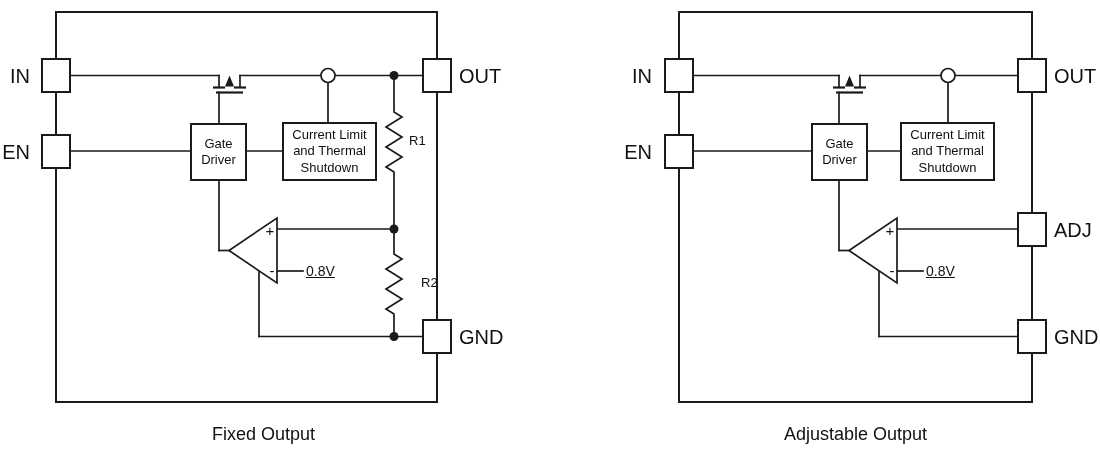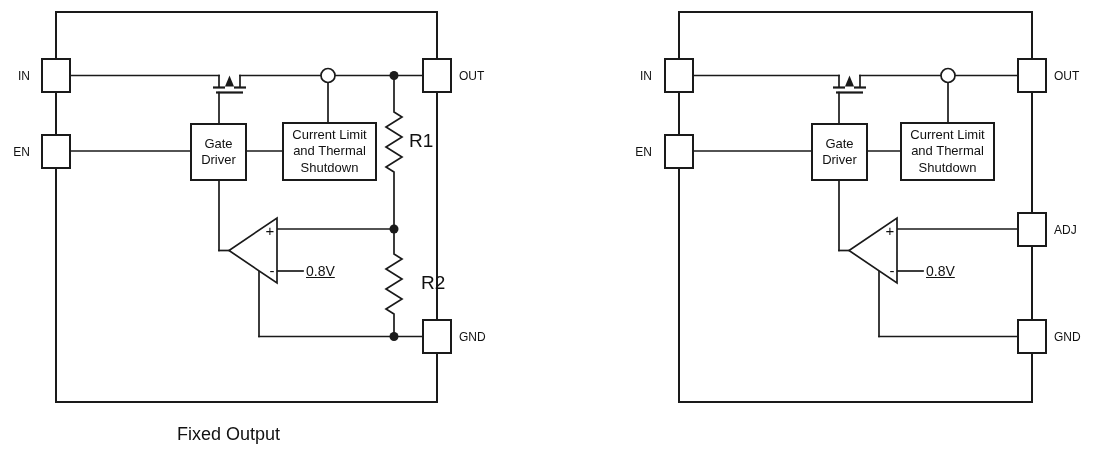--- a/index.html
+++ b/index.html
@@ -9,30 +9,30 @@
     font-family:"Liberation Sans","DejaVu Sans",sans-serif; color:var(--text);
     overflow:hidden;
   }
   #circuit { position:absolute; left:0; top:0; }
   .wire  { stroke:var(--line); stroke-width:1.7; fill:none; stroke-linecap:square; }
   .bar   { stroke:var(--line); stroke-width:2.2; fill:none; stroke-linecap:butt; }
   .chip  { fill:none; stroke:var(--line); stroke-width:2; }
   .pinbox{ fill:#ffffff; stroke:var(--line); stroke-width:2; }
   .whitefill { fill:#ffffff; stroke:var(--line); stroke-width:1.7; }
   .filled { fill:var(--line); stroke:none; }
-  .lbl { position:absolute; font-size:12px; line-height:18px; }
+  .lbl { position:absolute; font-size:20px; line-height:18px; }
   .lbl.right-align { text-align:right; }
   .block {
     position:absolute; box-sizing:border-box; background:#ffffff;
     border:2px solid var(--line); display:flex; flex-direction:column;
     align-items:center; justify-content:center; text-align:center;
     font-size:13px; line-height:16.5px;
   }
   .small-lbl { position:absolute; font-size:14px; line-height:15px;text-decoration:underline; }
-  .res-lbl { position:absolute; font-size:19px; line-height:16px; }
+  .res-lbl { position:absolute; font-size:13px; line-height:16px; }
   .sign { position:absolute; font-size:15px; line-height:15px; transform:translate(-50%,-50%); }
   .caption { position:absolute; font-size:18px; line-height:19px; text-align:center; }
 </style>
 </head>
 <body>
 
 <div id="stage">
 
   <svg id="circuit" width="1100" height="450" viewBox="0 0 1100 450">
 
@@ -128,21 +128,21 @@
     <span>and Thermal</span>
     <span>Shutdown</span>
   </div>
 
   <div class="res-lbl" style="left:409px;top:132.5px">R1</div>
   <div class="res-lbl" style="left:421px;top:274.5px">R2</div>
   <div class="small-lbl" style="left:306px;top:264px">0.8V</div>
   <div class="sign" style="left:270px;top:229.5px">+</div>
   <div class="sign" style="left:272px;top:270px">-</div>
 
-  <div class="caption" style="left:38px;top:425px;width:381px">Fixed Output</div>
+  <div class="caption" style="left:73px;top:425px;width:381px">Fixed Output</div>
 
   <div class="lbl right-align" style="left:622px;top:66.5px;width:30px">IN</div>
   <div class="lbl right-align" style="left:622px;top:142.5px;width:30px">EN</div>
   <div class="lbl" style="left:1054px;top:66.5px;width:50px">OUT</div>
   <div class="lbl" style="left:1054px;top:220.5px;width:50px">ADJ</div>
   <div class="lbl" style="left:1054px;top:327.5px;width:50px">GND</div>
 
   <div class="block" style="left:811px;top:123px;width:57px;height:58px">
     <span>Gate</span>
     <span>Driver</span>
@@ -150,14 +150,15 @@
   <div class="block" style="left:900px;top:122px;width:95px;height:59px">
     <span>Current Limit</span>
     <span>and Thermal</span>
     <span>Shutdown</span>
   </div>
 
   <div class="small-lbl" style="left:926px;top:264px">0.8V</div>
   <div class="sign" style="left:890px;top:229.5px">+</div>
   <div class="sign" style="left:892px;top:270px">-</div>
 
+  <div class="caption" style="left:679px;top:425px;width:353px">Adjustable Output</div>
 
 </div>
 
 </body></html>

